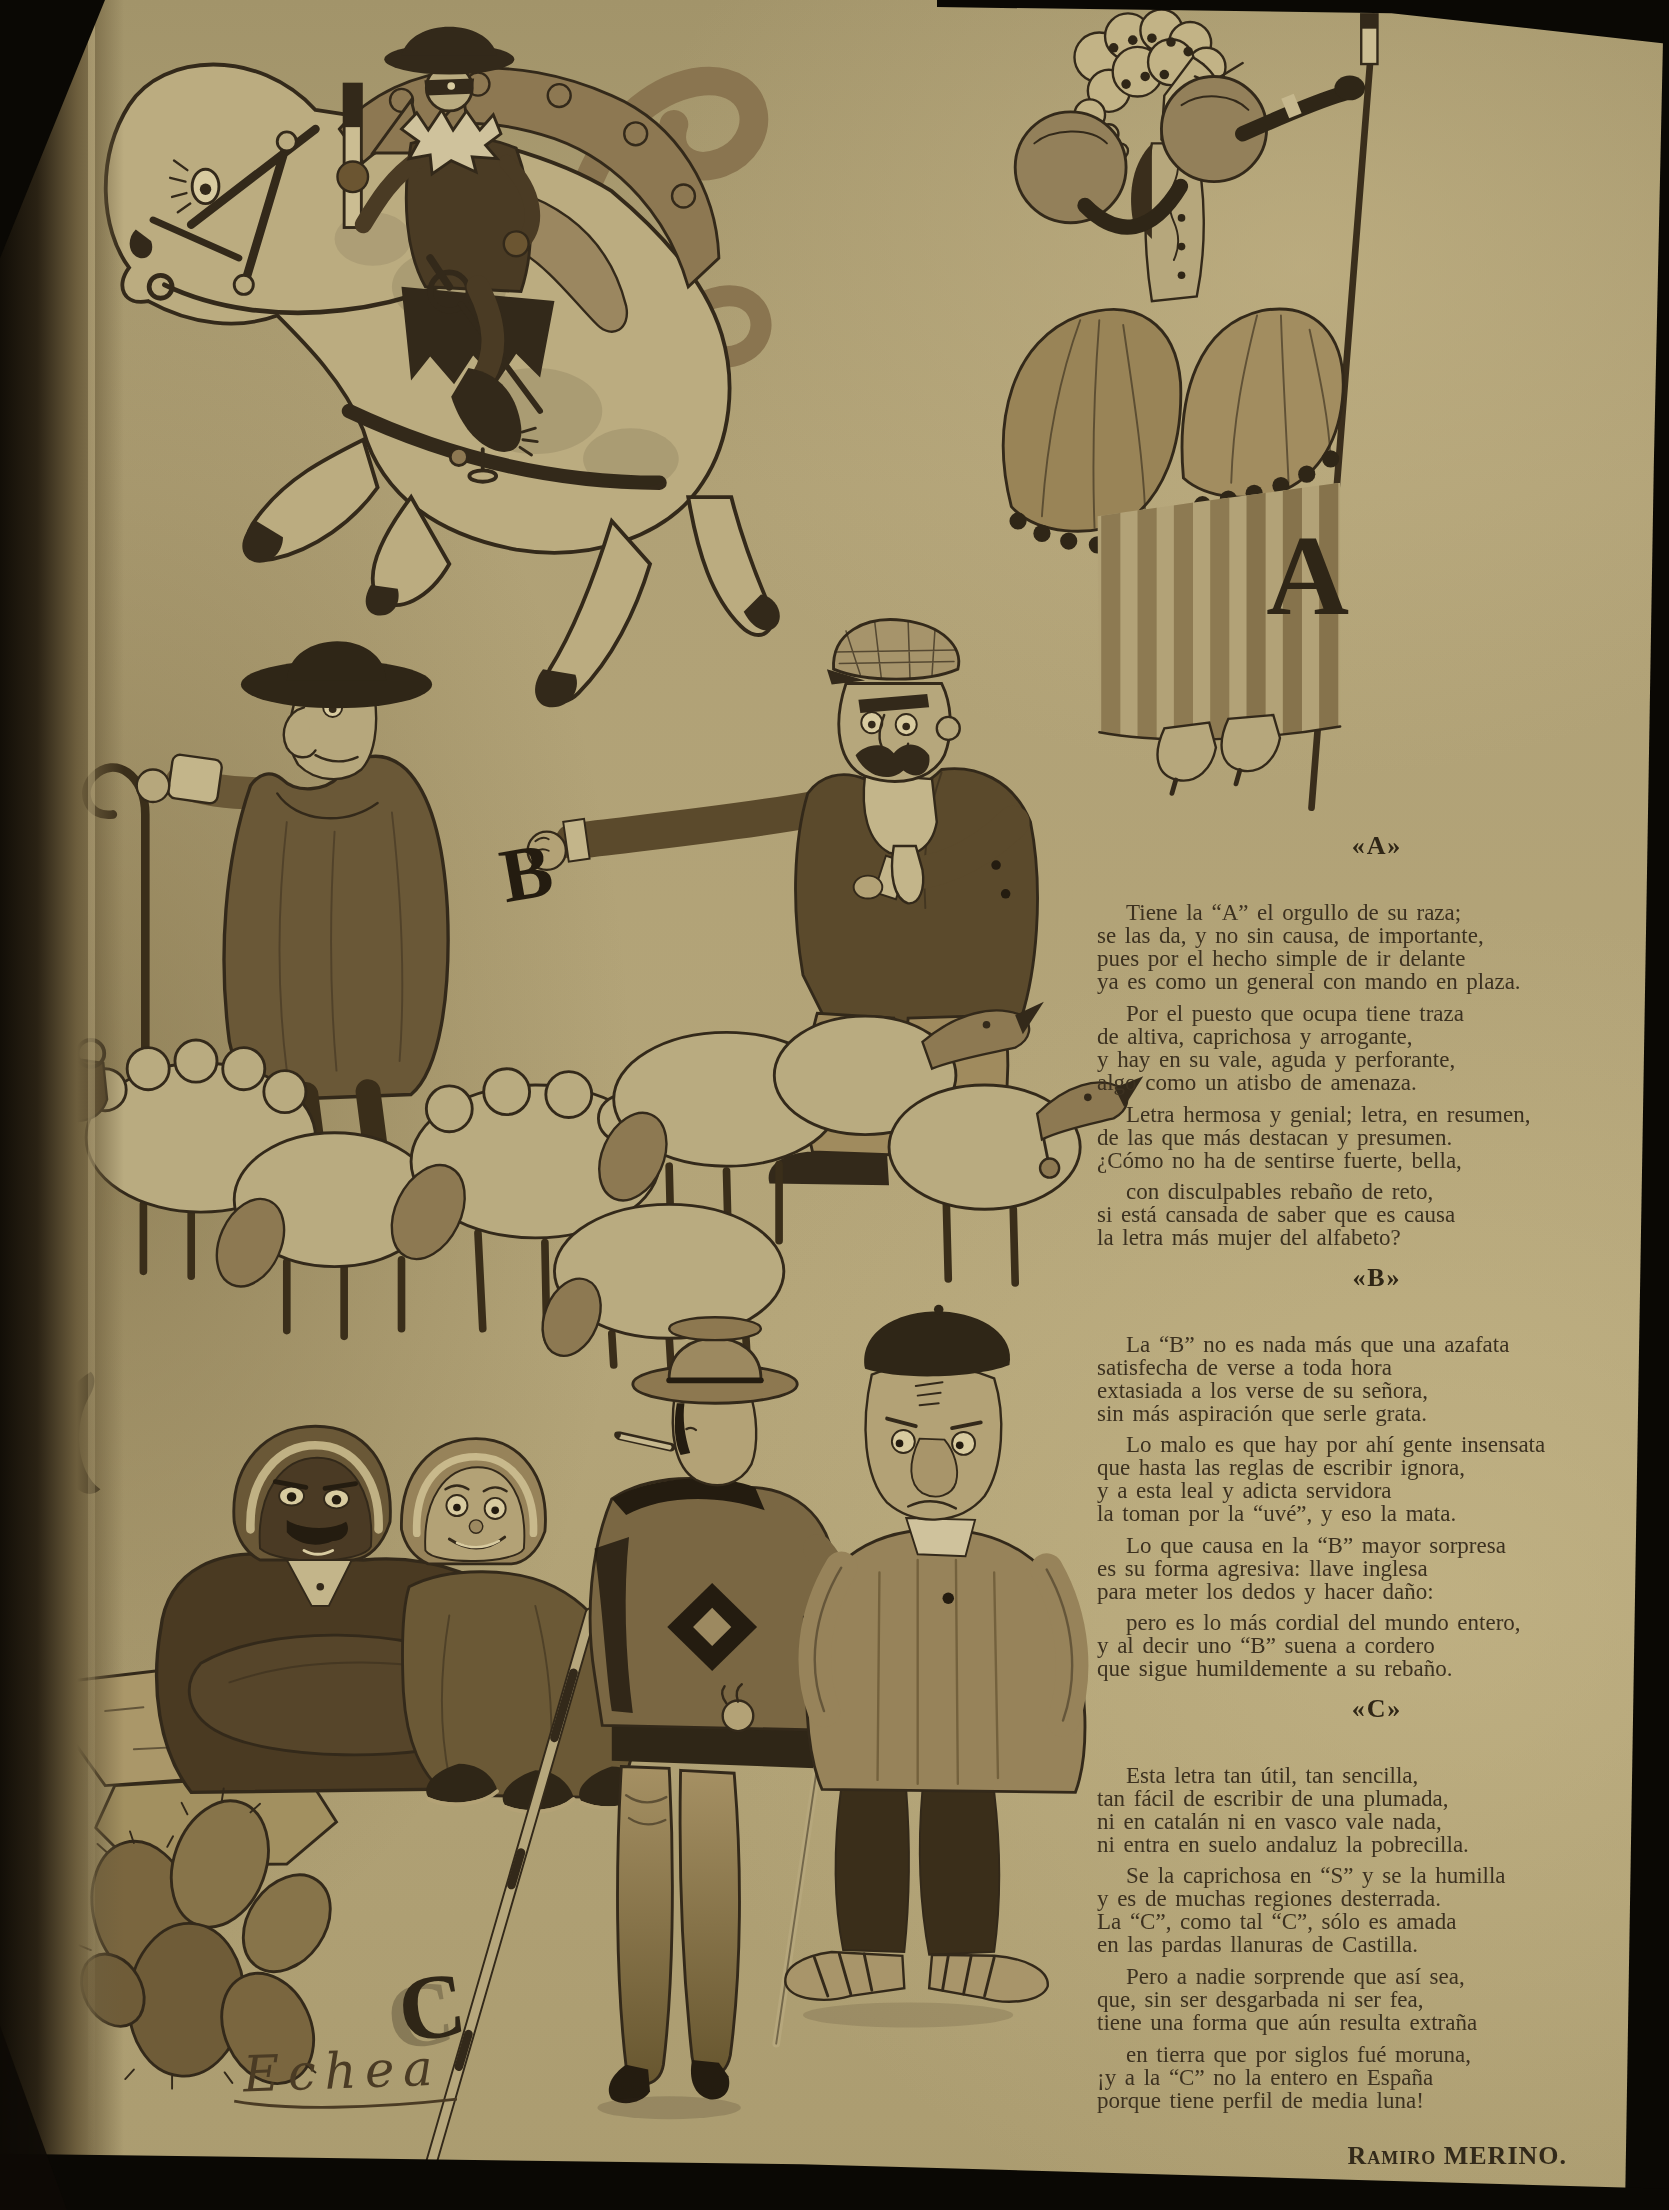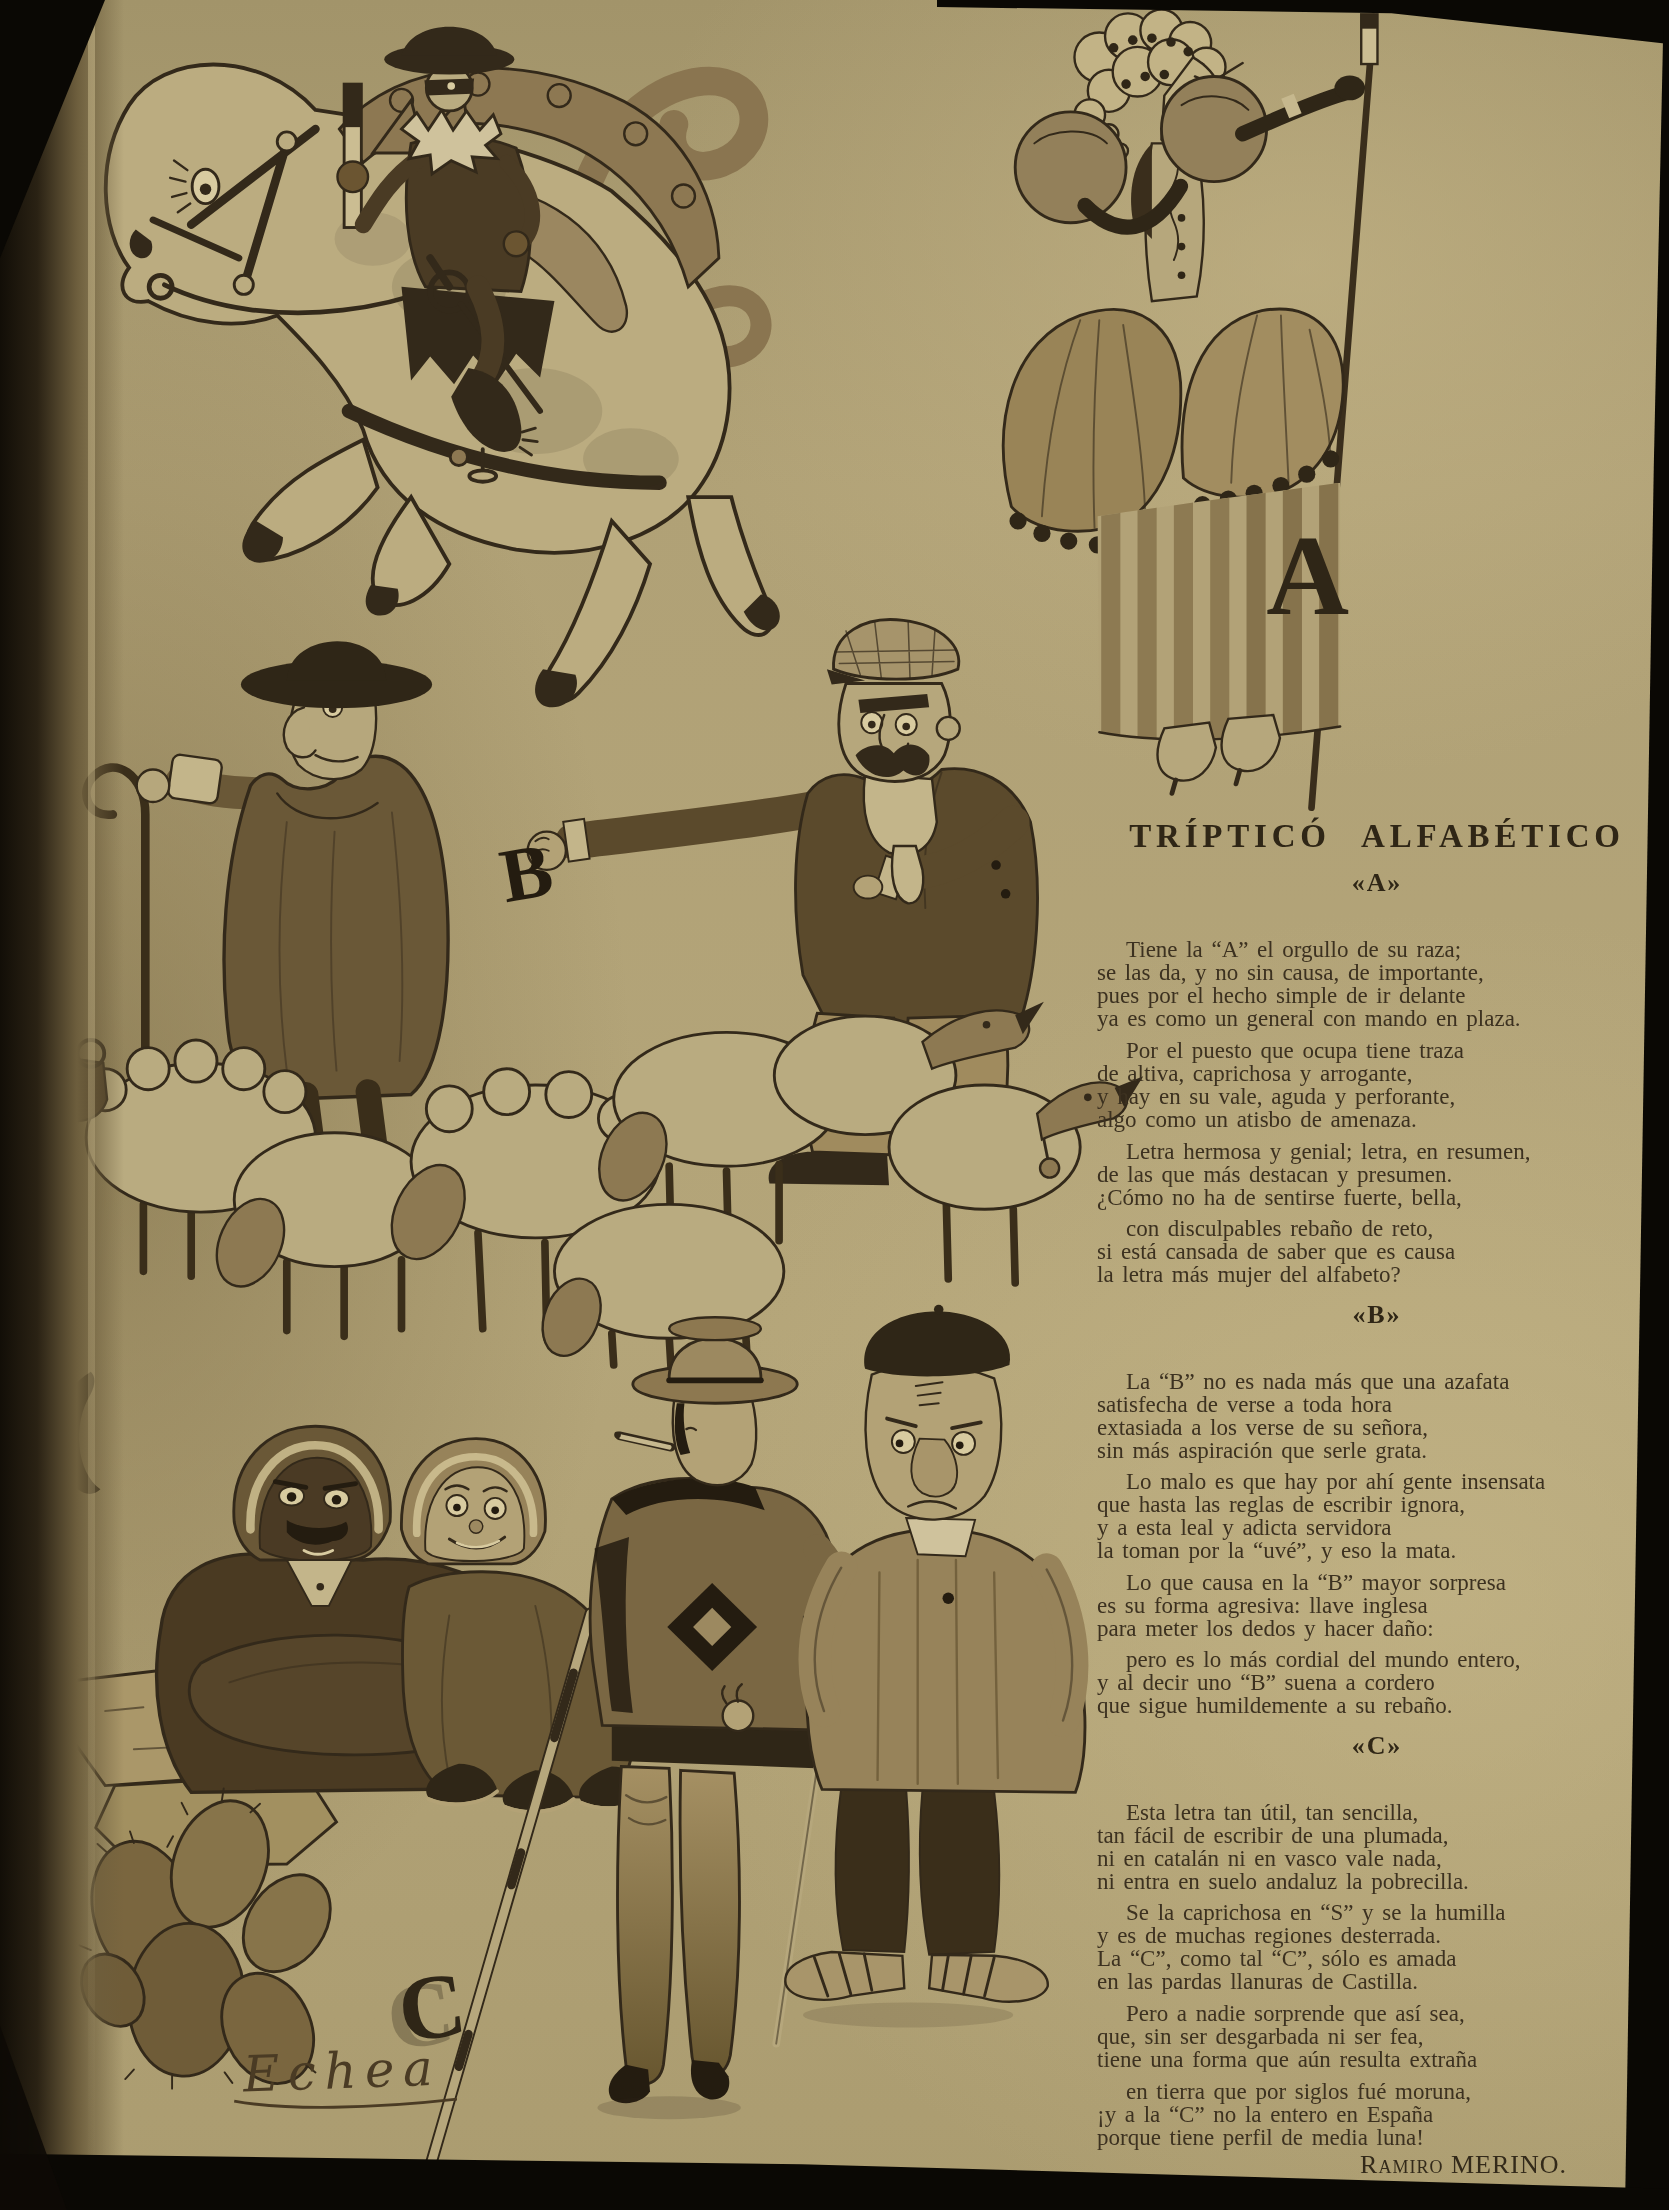--- a/index.html
+++ b/index.html
@@ -13,22 +13,22 @@
       linear-gradient(180deg,#a2946a 0%,#b0a176 22%,#b4a579 60%,#ab9c70 100%);
   }
   svg{position:absolute;left:0;top:0;}
   .textcol{position:absolute;left:1097px;top:818px;width:560px;color:#3c3120;}
   .title{font-size:33px;font-weight:700;letter-spacing:4.8px;word-spacing:19px;text-align:center;
          margin:0;color:#2f2616;}
   .hdr{font-size:26px;font-weight:700;text-align:center;letter-spacing:1.9px;margin:13.4px 0 8.6px;color:#2f2616;}
   .ln{font-size:23px;line-height:23px;word-spacing:2.9px;white-space:nowrap;}
   .i{text-indent:29px;margin-top:40px;}
   .ig{text-indent:29px;margin-top:8.6px;}
-  .author{font-size:26px;font-weight:400;font-variant:small-caps;letter-spacing:1px;
-          text-align:right;padding-right:90px;margin-top:1px;color:#332a1a;}
+  .author{font-size:26px;font-weight:700;font-variant:small-caps;letter-spacing:1px;
+          text-align:right;padding-right:90px;margin-top:29px;color:#332a1a;}
   .credit{font-size:22px;font-weight:400;text-align:right;padding-right:61px;margin-top:13.4px;color:#332a1a;}
   .edge{position:absolute;pointer-events:none;}
   .spine{left:0;top:0;width:124px;height:2211px;
     background:linear-gradient(90deg,#120e07 0%,#2a2214 30%,#6d5e3d 62%,rgba(178,163,120,0) 100%);}
   .fold{left:88px;top:0;width:6.7px;height:2211px;opacity:.45;
     background:linear-gradient(180deg,#d8c898,#c5b589 40%,rgba(197,181,137,0));}
   .corner-tl{left:0;top:0;width:105px;height:258px;background:#0a0804;
     clip-path:polygon(0 0,100% 0,0 100%);}
   .sliver-tr{left:937px;top:0;width:733px;height:44px;background:#0a0804;
     clip-path:polygon(0 0,100% 0,100% 100%,62% 30%,0 16%);}
@@ -471,21 +471,20 @@
       </g>
     </g>
 
     <g>
       <text x="255" y="2188" font-size="52" font-style="italic" letter-spacing="9" font-family="DejaVu Serif, Liberation Serif, serif" fill="#4a3b24" transform="rotate(-2 255 2188)">Echea</text>
       <path d="M245,2198 C300,2208 390,2206 478,2196" stroke="#4a3b24" stroke-width="3" fill="none"></path>
     </g>
   </svg>
 
   <div class="textcol">
-    <h1 class="title">TRÍPTICÓ ALFABÉTICO</h1>
 
     <section>
       <h2 class="hdr">«A»</h2>
       <div>
           <div class="ln i">Tiene la “A” el orgullo de su raza;</div>
           <div class="ln">se las da, y no sin causa, de importante,</div>
           <div class="ln">pues por el hecho simple de ir delante</div>
           <div class="ln">ya es como un general con mando en plaza.</div>
           <div class="ln ig">Por el puesto que ocupa tiene traza</div>
           <div class="ln">de altiva, caprichosa y arrogante,</div>

